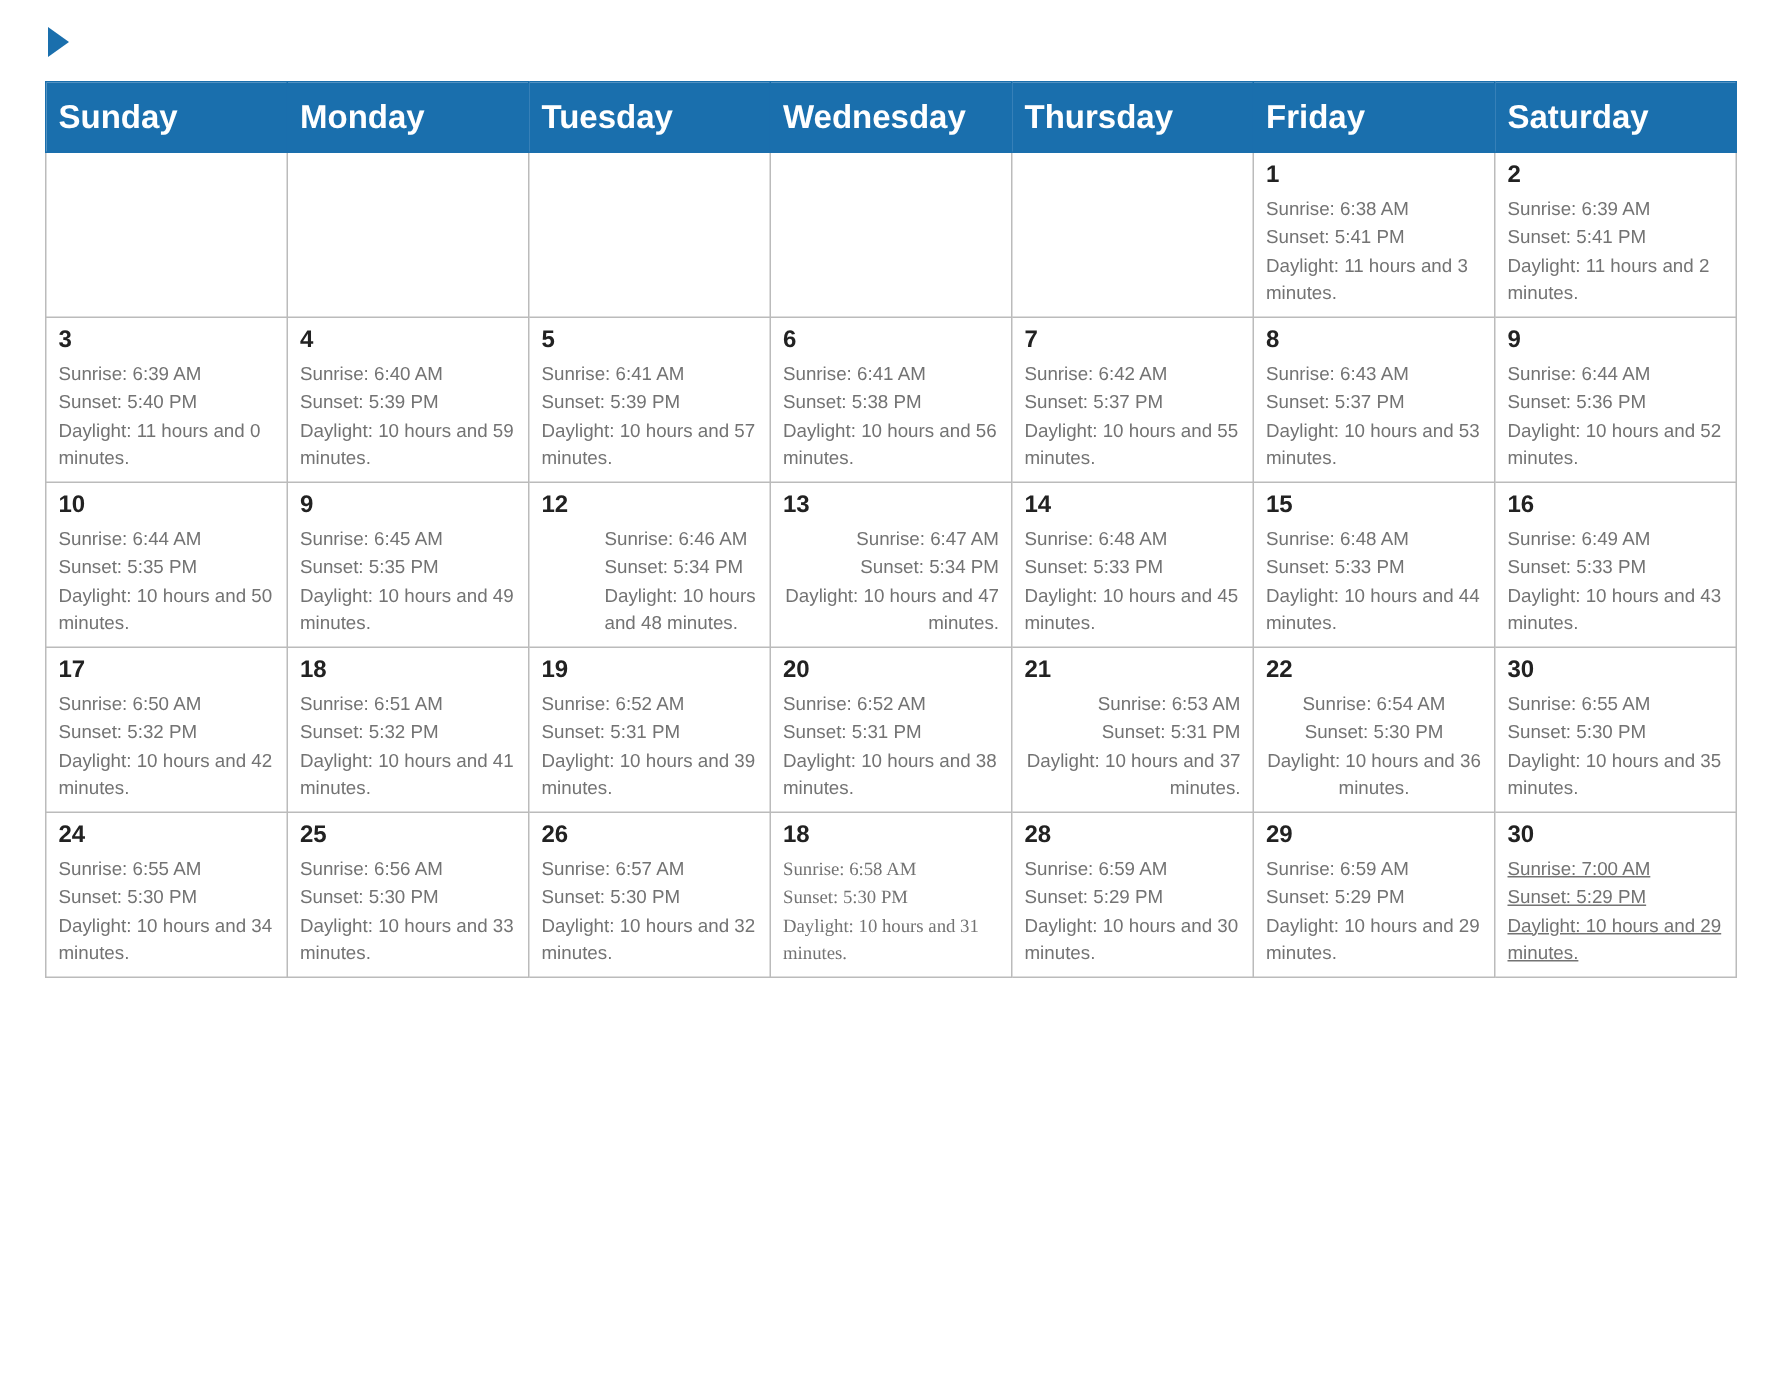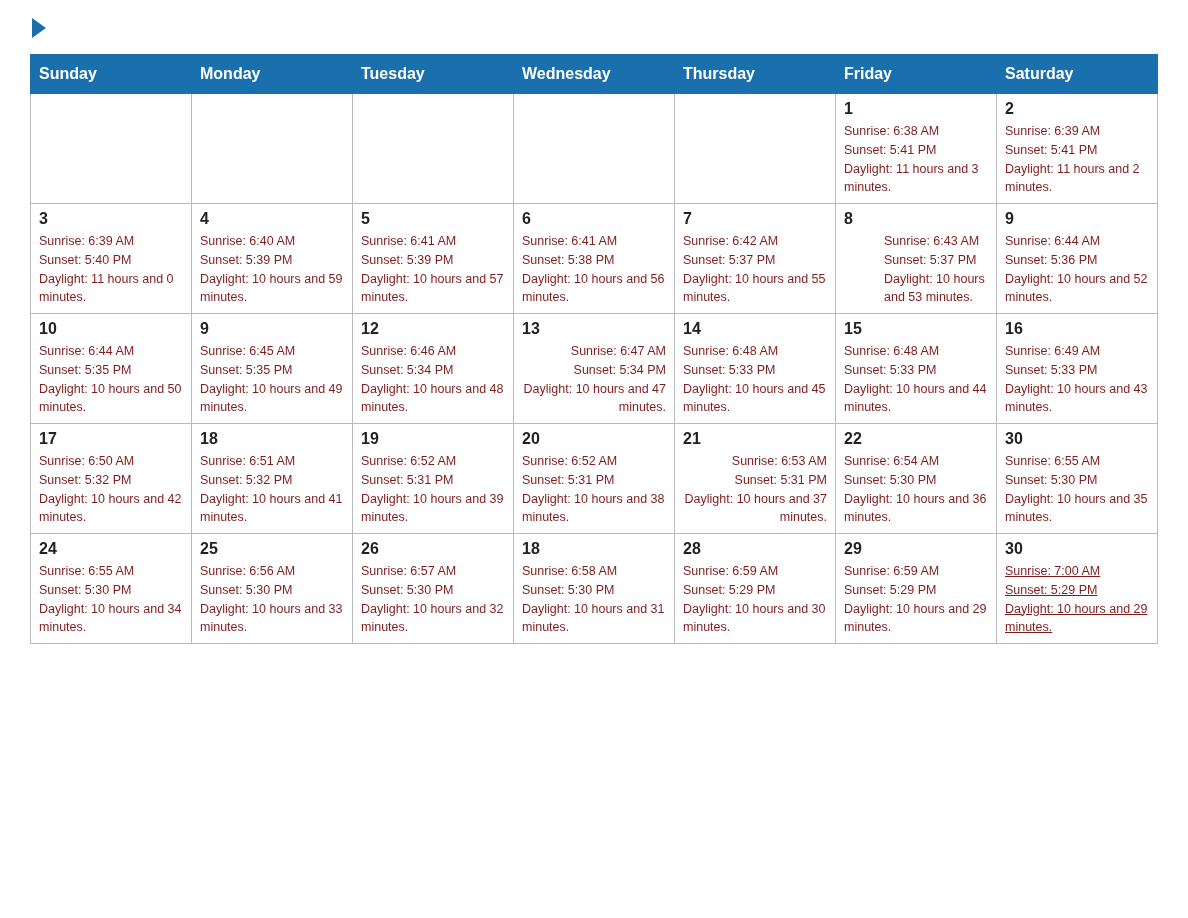--- a/index.html
+++ b/index.html
@@ -61,21 +61,21 @@
       margin-top: 4px;
     }
     .calendar-table {
       width: 100%;
       border-collapse: collapse;
       border: 1px solid #999;
     }
     .calendar-table th {
       background-color: #1a6fad;
       color: #fff;
-      font-size: 16px;
+      font-size: 22px;
       font-weight: bold;
       padding: 10px 8px;
       text-align: left;
       border: 1px solid #1a6fad;
     }
     .calendar-table td {
       vertical-align: top;
       padding: 6px 8px;
       font-size: 13px;
       color: #333;
@@ -86,21 +86,21 @@
     }
     .day-number {
       font-size: 16px;
       font-weight: bold;
       color: #222;
       display: block;
       margin-bottom: 4px;
     }
     .day-info {
       font-size: 12.5px;
-      color: #7f1d1d;
+      color: #737373;
       line-height: 1.5;
     }
     .empty-cell {
       background: #fff;
     }
   </style>
 </head>
 <body>
 
 <div class="header-area">
@@ -177,21 +177,21 @@
 Daylight: 10 hours and 56 minutes.</div>
         </td>
         <td>
           <span class="day-number">7</span>
           <div class="day-info" style="white-space: pre-line;">Sunrise: 6:42 AM
 Sunset: 5:37 PM
 Daylight: 10 hours and 55 minutes.</div>
         </td>
         <td>
           <span class="day-number">8</span>
-          <div class="day-info" style="white-space: pre-line; margin-left: 40px;">Sunrise: 6:43 AM
+          <div class="day-info" style="white-space: pre-line;">Sunrise: 6:43 AM
 Sunset: 5:37 PM
 Daylight: 10 hours and 53 minutes.</div>
         </td>
         <td>
           <span class="day-number">9</span>
           <div class="day-info" style="white-space: pre-line;">Sunrise: 6:44 AM
 Sunset: 5:36 PM
 Daylight: 10 hours and 52 minutes.</div>
         </td>
       </tr>
@@ -203,21 +203,21 @@
 Daylight: 10 hours and 50 minutes.</div>
         </td>
         <td>
           <span class="day-number">9</span>
           <div class="day-info" style="white-space: pre-line;">Sunrise: 6:45 AM
 Sunset: 5:35 PM
 Daylight: 10 hours and 49 minutes.</div>
         </td>
         <td>
           <span class="day-number">12</span>
-          <div class="day-info" style="white-space: pre-line;">Sunrise: 6:46 AM
+          <div class="day-info" style="white-space: pre-line; margin-left: 42px;">Sunrise: 6:46 AM
 Sunset: 5:34 PM
 Daylight: 10 hours and 48 minutes.</div>
         </td>
         <td>
           <span class="day-number">13</span>
           <div class="day-info" style="white-space: pre-line; text-align: right;">Sunrise: 6:47 AM
 Sunset: 5:34 PM
 Daylight: 10 hours and 47 minutes.</div>
         </td>
         <td>
@@ -265,21 +265,21 @@
 Daylight: 10 hours and 38 minutes.</div>
         </td>
         <td>
           <span class="day-number">21</span>
           <div class="day-info" style="white-space: pre-line; text-align: right;">Sunrise: 6:53 AM
 Sunset: 5:31 PM
 Daylight: 10 hours and 37 minutes.</div>
         </td>
         <td>
           <span class="day-number">22</span>
-          <div class="day-info" style="white-space: pre-line;">Sunrise: 6:54 AM
+          <div class="day-info" style="white-space: pre-line; text-align: center;">Sunrise: 6:54 AM
 Sunset: 5:30 PM
 Daylight: 10 hours and 36 minutes.</div>
         </td>
         <td>
           <span class="day-number">30</span>
           <div class="day-info" style="white-space: pre-line;">Sunrise: 6:55 AM
 Sunset: 5:30 PM
 Daylight: 10 hours and 35 minutes.</div>
         </td>
       </tr>
@@ -297,21 +297,21 @@
 Daylight: 10 hours and 33 minutes.</div>
         </td>
         <td>
           <span class="day-number">26</span>
           <div class="day-info" style="white-space: pre-line;">Sunrise: 6:57 AM
 Sunset: 5:30 PM
 Daylight: 10 hours and 32 minutes.</div>
         </td>
         <td>
           <span class="day-number">18</span>
-          <div class="day-info" style="white-space: pre-line;">Sunrise: 6:58 AM
+          <div class="day-info" style="white-space: pre-line; font-family: Liberation Serif, serif;">Sunrise: 6:58 AM
 Sunset: 5:30 PM
 Daylight: 10 hours and 31 minutes.</div>
         </td>
         <td>
           <span class="day-number">28</span>
           <div class="day-info" style="white-space: pre-line;">Sunrise: 6:59 AM
 Sunset: 5:29 PM
 Daylight: 10 hours and 30 minutes.</div>
         </td>
         <td>

